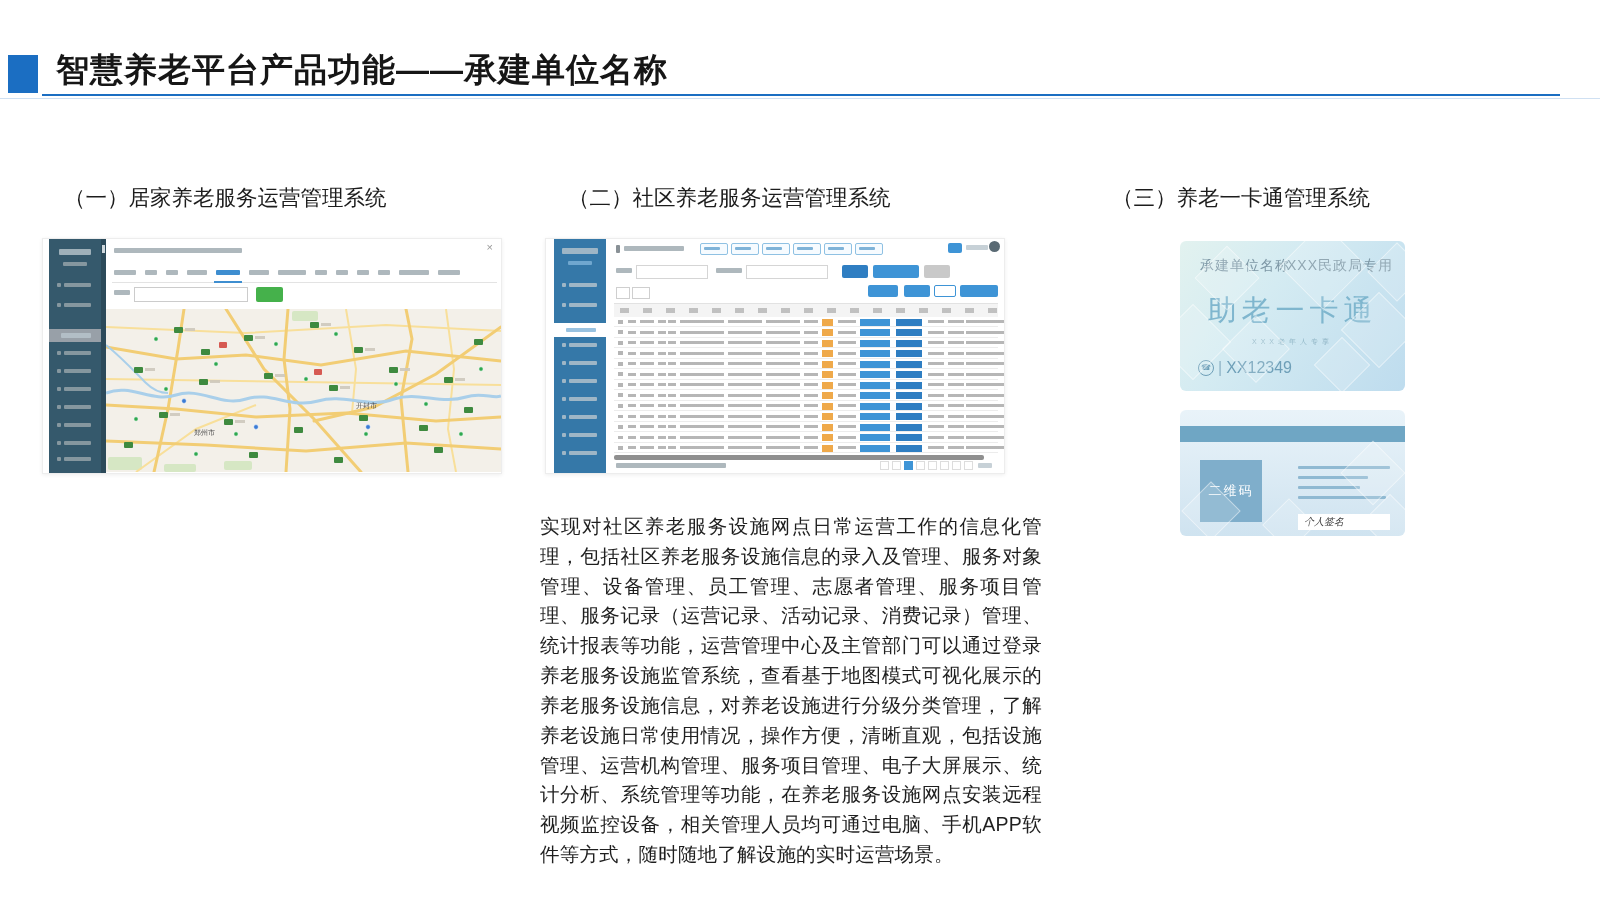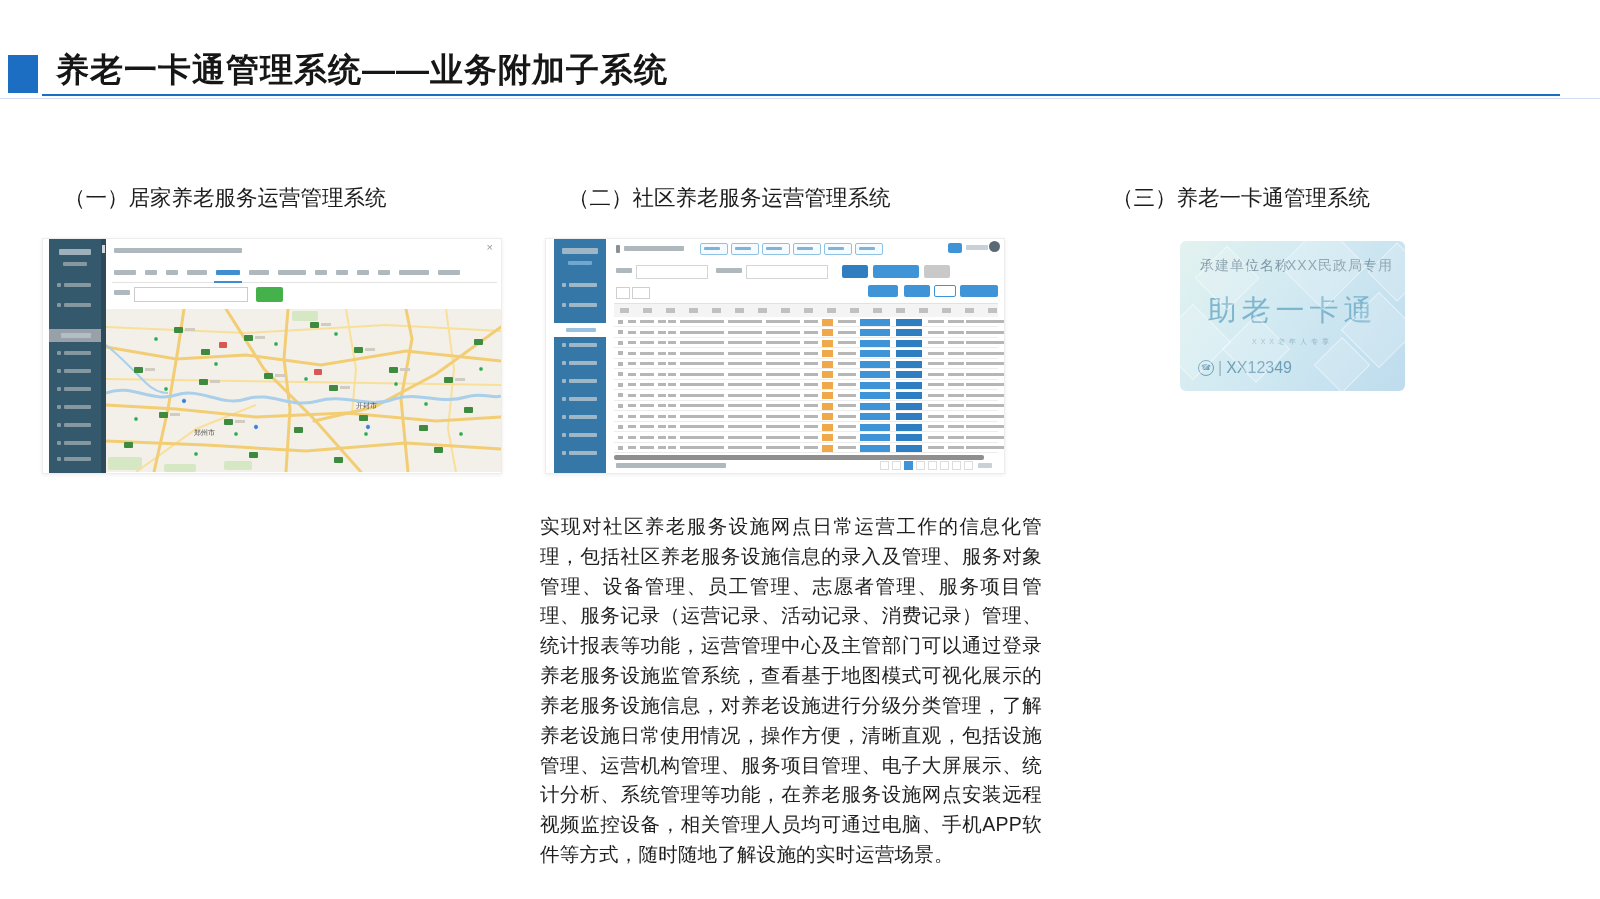--- a/index.html
+++ b/index.html
@@ -87,21 +87,21 @@
   .cb-sign{position:absolute;left:118px;top:104px;width:92px;height:16px;background:#fff;
            font-family:"Liberation Serif",serif;font-style:italic;font-size:10px;color:#3a3a3a;
            display:flex;align-items:center;padding-left:6px;box-sizing:border-box;}
 </style>
 </head>
 <body>
 
 <div class="stage">
 
   <div class="title-square"></div>
-  <div class="page-title">养老一卡通管理系统——业务附加子系统</div>
+  <div class="page-title">智慧养老平台产品功能——承建单位名称</div>
   <div class="title-rule"></div>
   <div class="title-rule2"></div>
 
   <div class="sec-heading" style="left:568px;top:183px;">（二）社区养老服务运营管理系统</div>
   <div class="sec-heading" style="left:64px;top:183px;">（一）居家养老服务运营管理系统</div>
   <div class="sec-heading" style="left:1112px;top:183px;">（三）养老一卡通管理系统</div>
 
   <div class="shot" style="left:42px;top:238px;width:458px;height:234px;">
     <div class="s1-sidebar" id="s1side">
       <div class="s1-highlight">
@@ -350,16 +350,29 @@
     </div>
   <div class="diamond" style="left:24px;top:14px;width:44px;height:44px;"></div>
       <div class="diamond" style="left:112px;top:-6px;width:60px;height:60px;"></div>
       <div class="diamond" style="left:172px;top:62px;width:52px;height:52px;"></div>
       <div class="diamond" style="left:52px;top:84px;width:46px;height:46px;"></div>
       <div class="diamond" style="left:142px;top:104px;width:38px;height:38px;"></div>
       <div class="diamond" style="left:-14px;top:74px;width:52px;height:52px;"></div>
       <div class="diamond" style="left:196px;top:10px;width:40px;height:40px;"></div>
     </div>
 
+  <div class="card card-back" id="cardBack">
+    <div class="cb-band"></div>
+    <div class="cb-qr">二维码</div>
+    <span class="cb-line" style="left:118px;top:56px;width:92px;"></span>
+    <span class="cb-line" style="left:118px;top:66px;width:70px;"></span>
+    <span class="cb-line" style="left:118px;top:76px;width:62px;"></span>
+    <span class="cb-line" style="left:118px;top:86px;width:88px;"></span>
+    <div class="cb-sign">个人签名</div>
+  <div class="diamond" style="left:10px;top:80px;width:40px;height:40px;"></div>
+      <div class="diamond" style="left:170px;top:40px;width:44px;height:44px;"></div>
+      <div class="diamond" style="left:90px;top:96px;width:36px;height:36px;"></div>
+      <div class="diamond" style="left:190px;top:92px;width:38px;height:38px;"></div>
+    </div>
 
   <div class="sec-body" style="left:540px;top:512px;width:502px;">实现对社区养老服务设施网点日常运营工作的信息化管理，包括社区养老服务设施信息的录入及管理、服务对象管理、设备管理、员工管理、志愿者管理、服务项目管理、服务记录（运营记录、活动记录、消费记录）管理、统计报表等功能，运营管理中心及主管部门可以通过登录养老服务设施监管系统，查看基于地图模式可视化展示的养老服务设施信息，对养老设施进行分级分类管理，了解养老设施日常使用情况，操作方便，清晰直观，包括设施管理、运营机构管理、服务项目管理、电子大屏展示、统计分析、系统管理等功能，在养老服务设施网点安装远程视频监控设备，相关管理人员均可通过电脑、手机APP软件等方式，随时随地了解设施的实时运营场景。</div>
 
 </div>
 
 </body></html>

